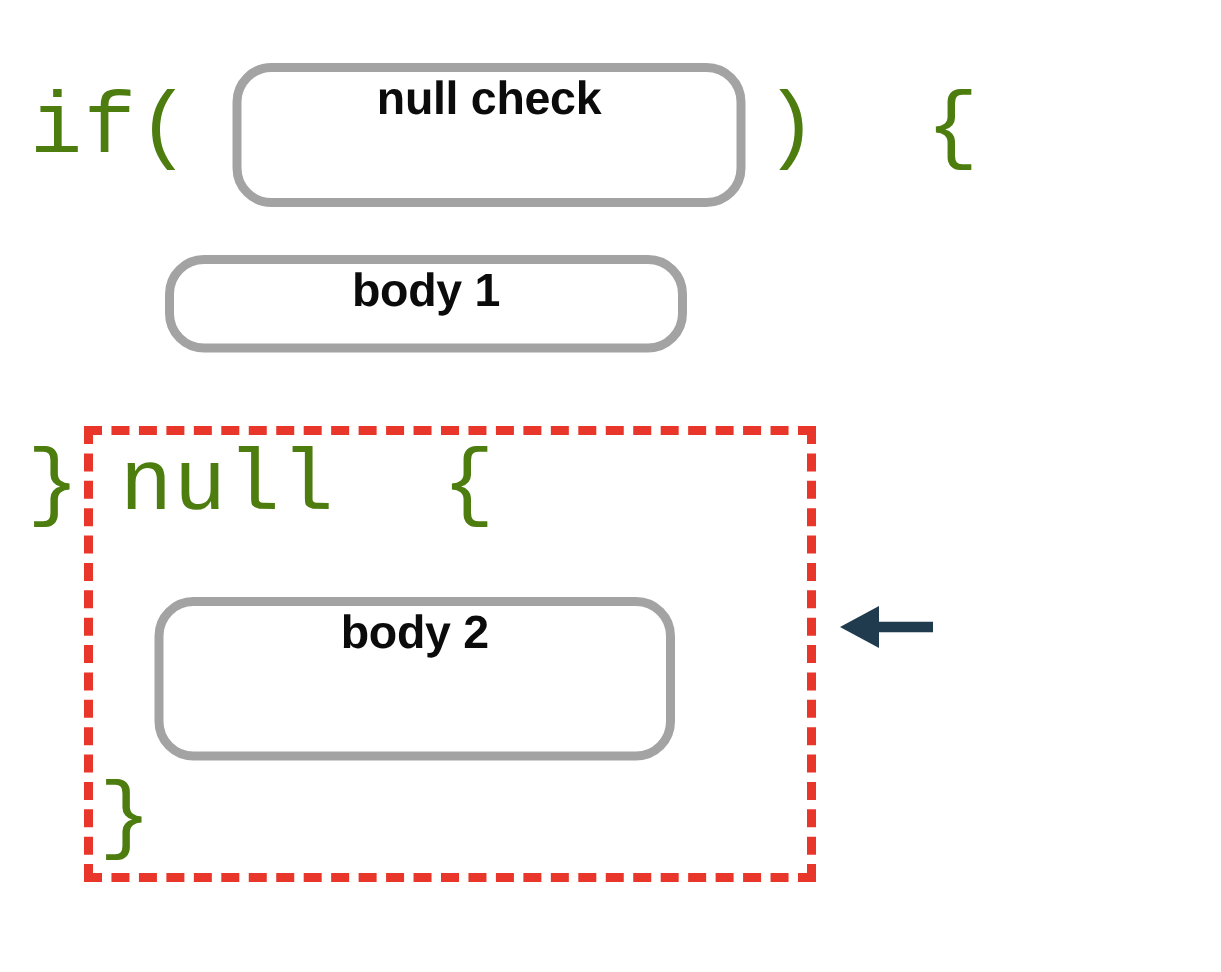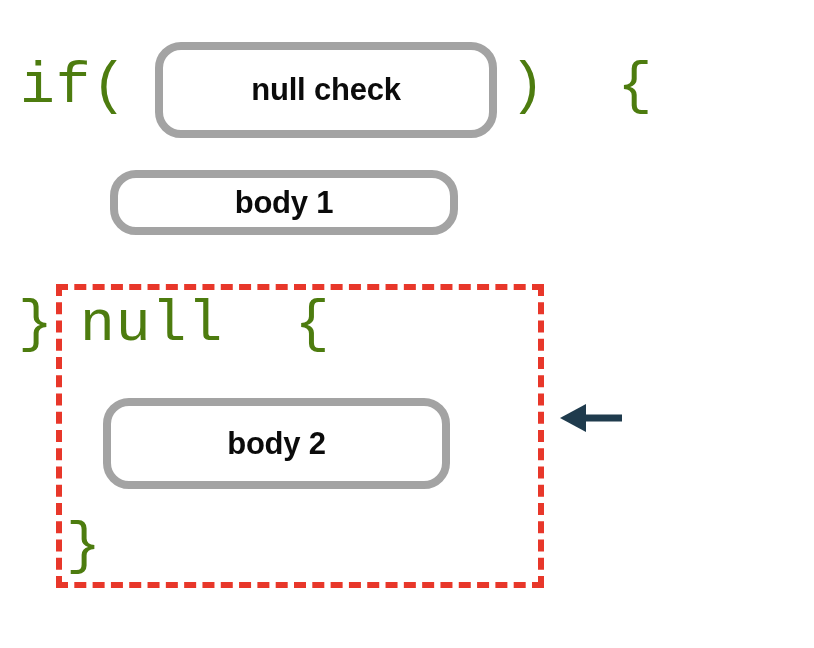--- a/index.html
+++ b/index.html
@@ -30,36 +30,36 @@
   #code-close   { left: 510px; top: 58px; }
   #code-brace-a { left: 18px;  top: 296px; }
   #code-else    { left: 80px;  top: 296px; }
   #code-brace-b { left: 66px;  top: 518px; }
 
   
   .blue-box {
     position: absolute;
     box-sizing: border-box;
     background: #ffffff;
-    border: 8px solid #a3a3a3;
+    border: 6px solid #a3a3a3;
     border-radius: 26px;
     display: flex;
-    align-items: center;
+    align-items: flex-start;
     justify-content: center;
   }
   .blue-box span {
     font-family: "Liberation Sans", sans-serif;
     font-weight: bold;
     font-size: 31px;
     color: #0b0b0b;
     letter-spacing: -0.2px;
   }
   #box-null-check { left: 155px; top: 42px;  width: 342px; height: 96px; }
   #box-body-1     { left: 110px; top: 170px; width: 348px; height: 65px; }
-  #box-body-2     { left: 103px; top: 398px; width: 347px; height: 91px; }
+  #box-body-2     { left: 103px; top: 398px; width: 347px; height: 109px; }
 
   
   #optional-region {
     position: absolute;
     left: 56px;
     top: 284px;
     width: 488px;
     height: 304px;
     box-sizing: border-box;
     border: 6px dashed #e8372a;

